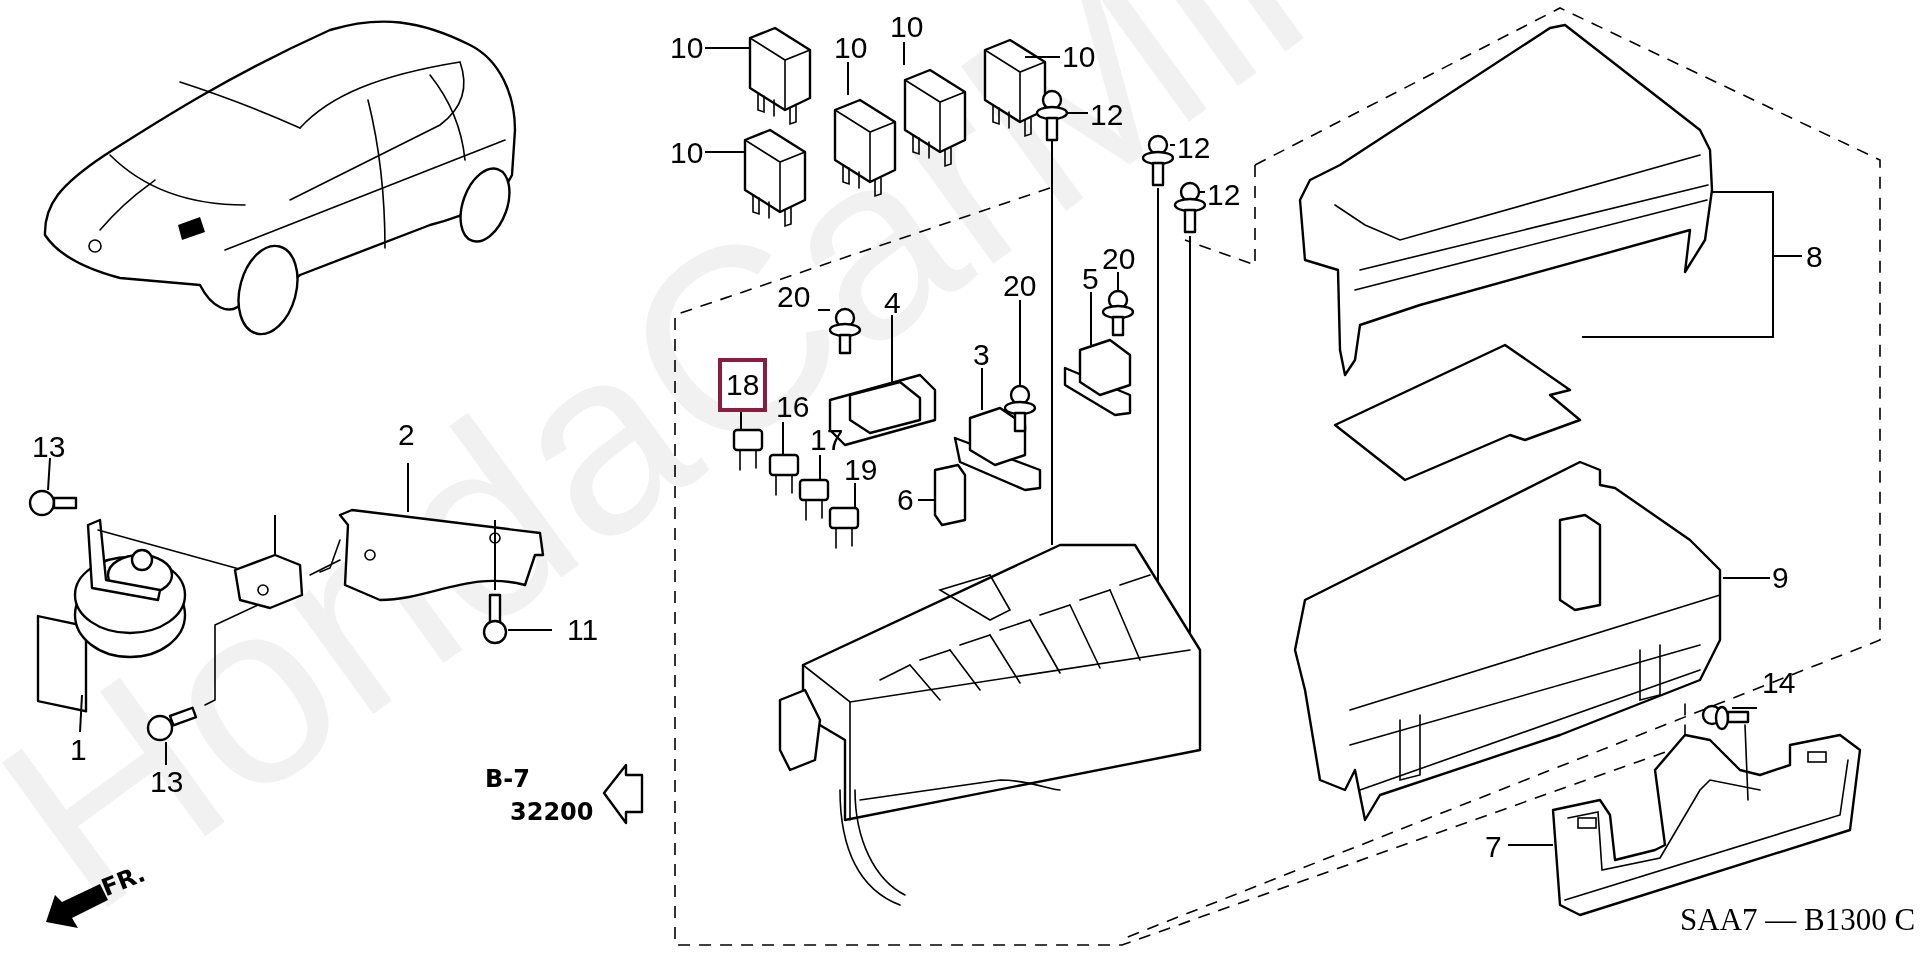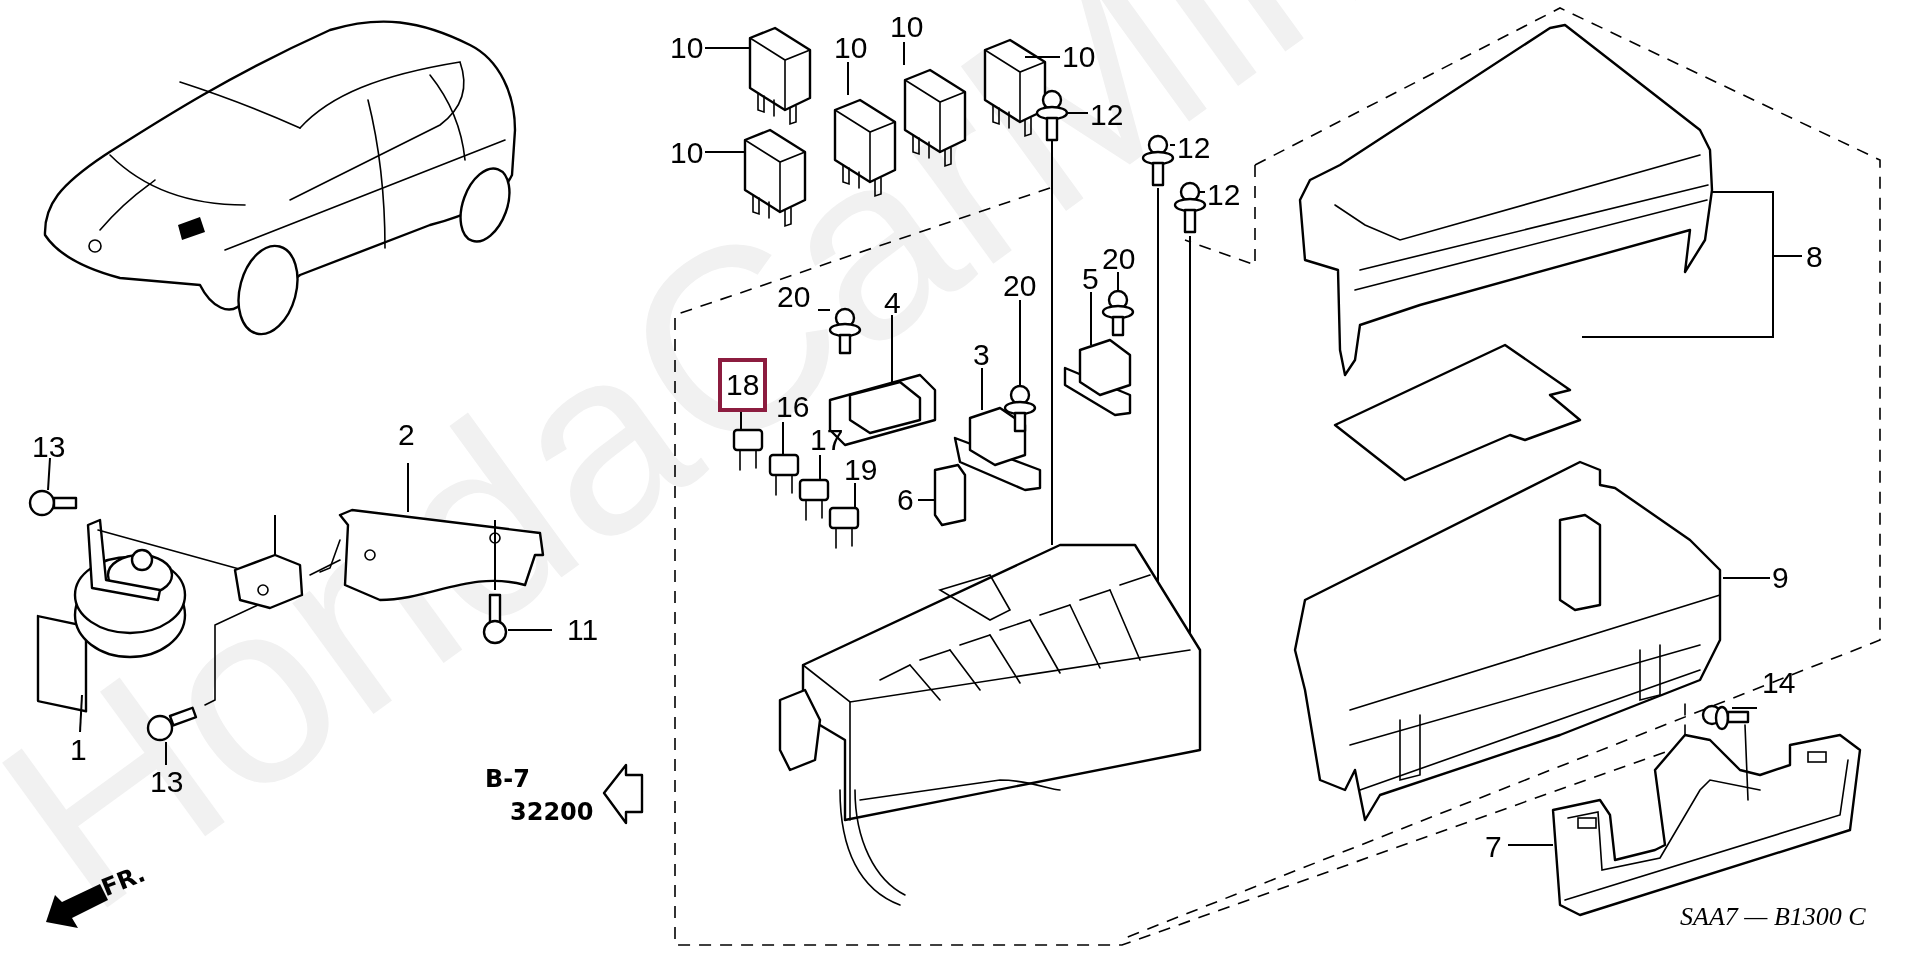--- a/index.html
+++ b/index.html
@@ -7,21 +7,21 @@
   #diagram { position:absolute; left:0; top:0; width:1920px; height:958px; }
   .watermark { position:absolute; left:0; top:0; width:1920px; height:958px; pointer-events:none; }
   .watermark text { font-family:"Liberation Sans", sans-serif; font-size:260px; fill:#f1f1f1; }
   .part { fill:#fff; stroke:#000; stroke-width:2.4; stroke-linejoin:round; stroke-linecap:round; }
   .thin { fill:none; stroke:#000; stroke-width:1.6; stroke-linecap:round; }
   .lead { fill:none; stroke:#000; stroke-width:2; }
   .dash { fill:none; stroke:#000; stroke-width:1.6; stroke-dasharray:12 9; }
   .callout { position:absolute; font-family:"Liberation Sans", sans-serif; font-size:30px; color:#000; line-height:1; white-space:nowrap; cursor:pointer; }
   .callout.highlight { border:4px solid #8c1c3f; padding:8px 4px; background:#fff; }
   .ref { position:absolute; font-family:"DejaVu Sans", sans-serif; font-weight:bold; font-size:24px; line-height:30px; color:#000; cursor:pointer; }
-  .code { position:absolute; font-family:"Liberation Serif", serif; font-size:26px; color:#000; white-space:nowrap;font-style:italic; }
+  .code { position:absolute; font-family:"Liberation Serif", serif; font-size:31px; color:#000; white-space:nowrap; }
   .fr-label { position:absolute; left:108px; top:874px; font-family:"DejaVu Sans", sans-serif; font-weight:bold; font-size:24px; transform:rotate(-22deg); transform-origin:left bottom; }
 </style>
 </head>
 <body>
 
 <svg class="watermark" viewBox="0 0 1920 958">
   <text x="90" y="920" transform="rotate(-36 90 920)">HondaCarMine.ru</text>
 </svg>
 
 <svg id="diagram" viewBox="0 0 1920 958">

